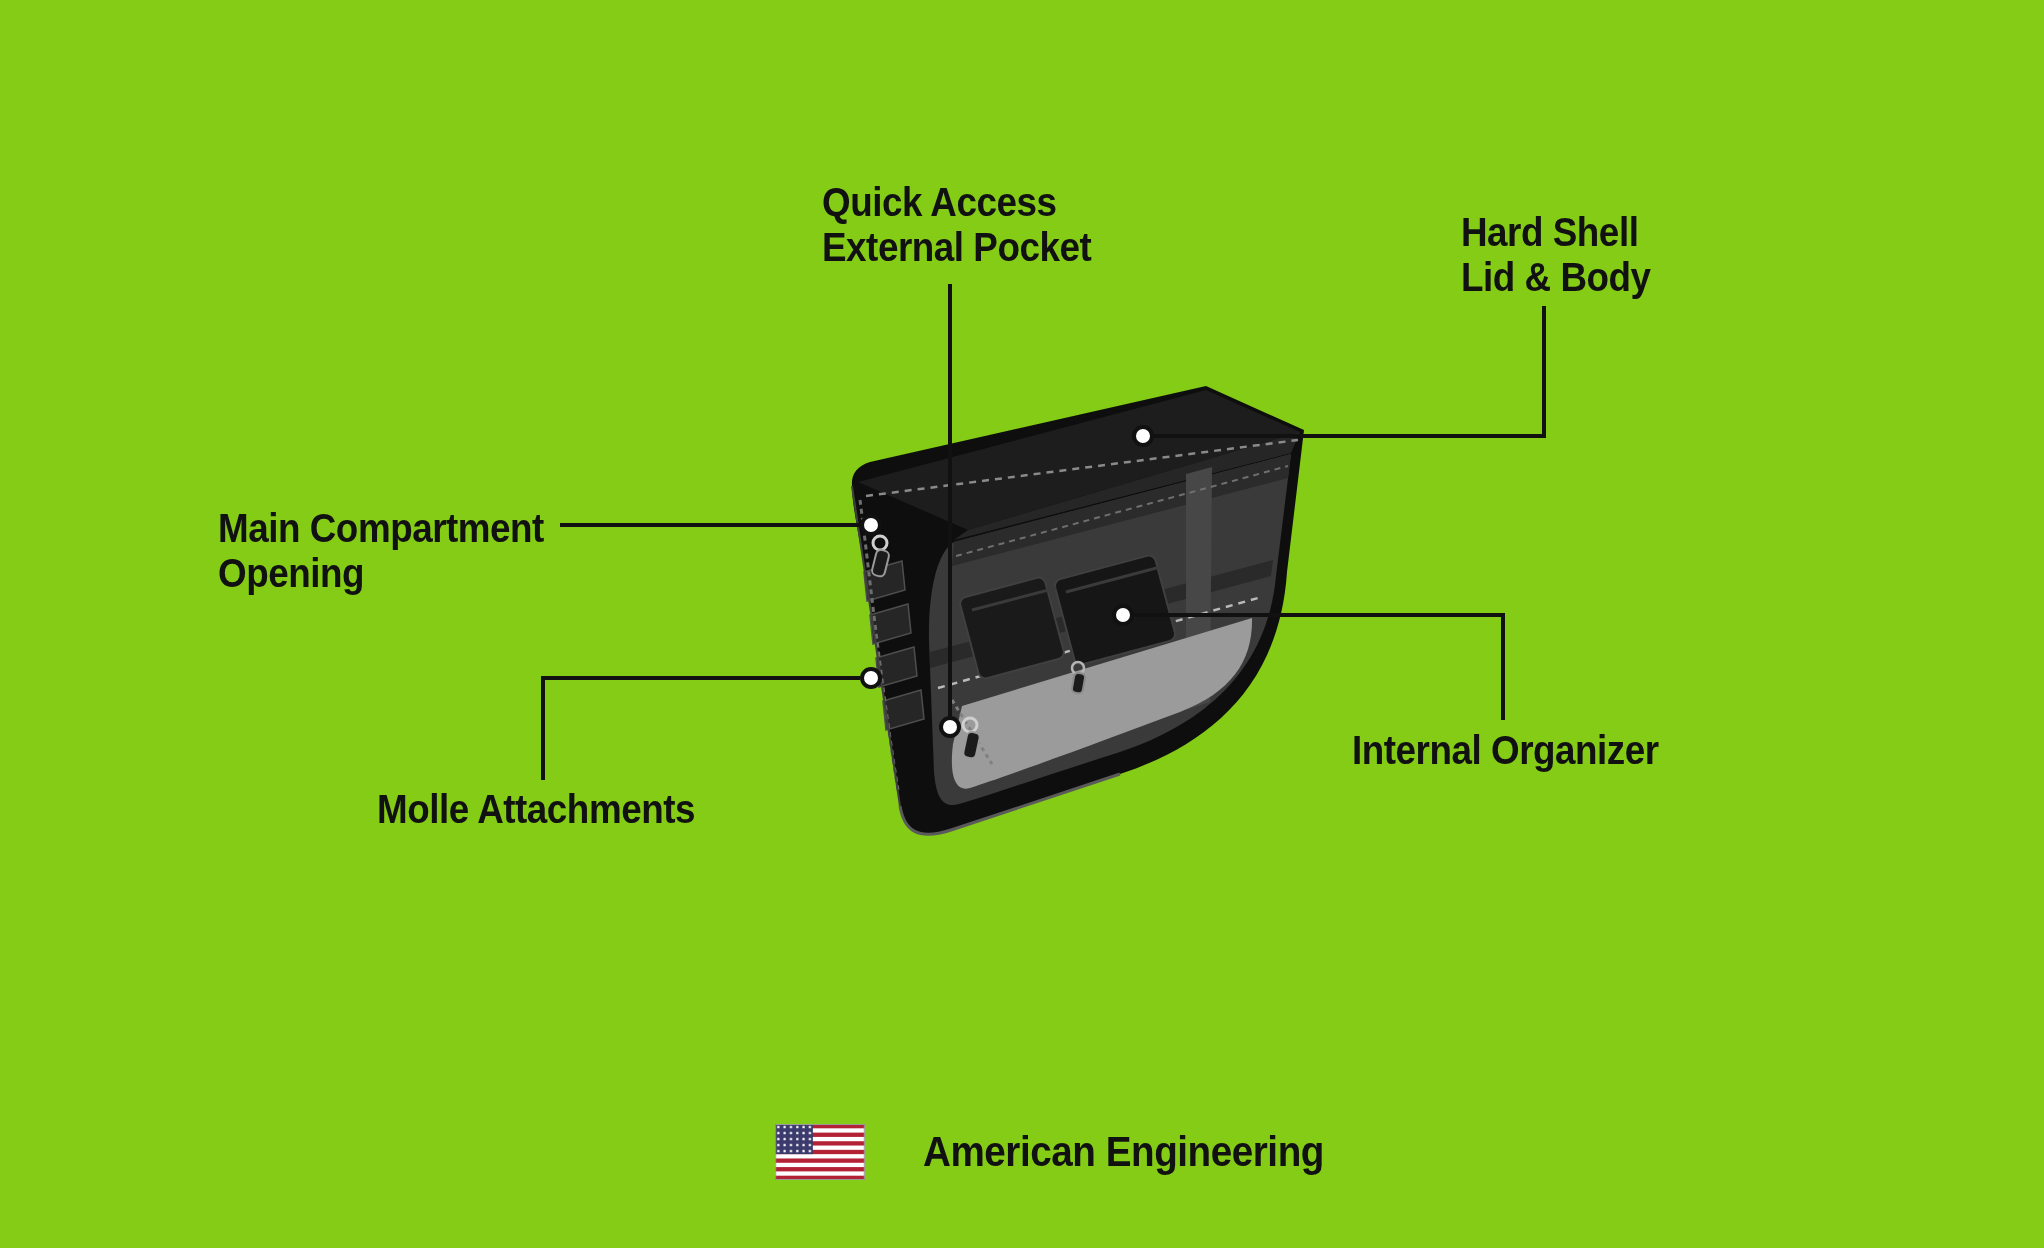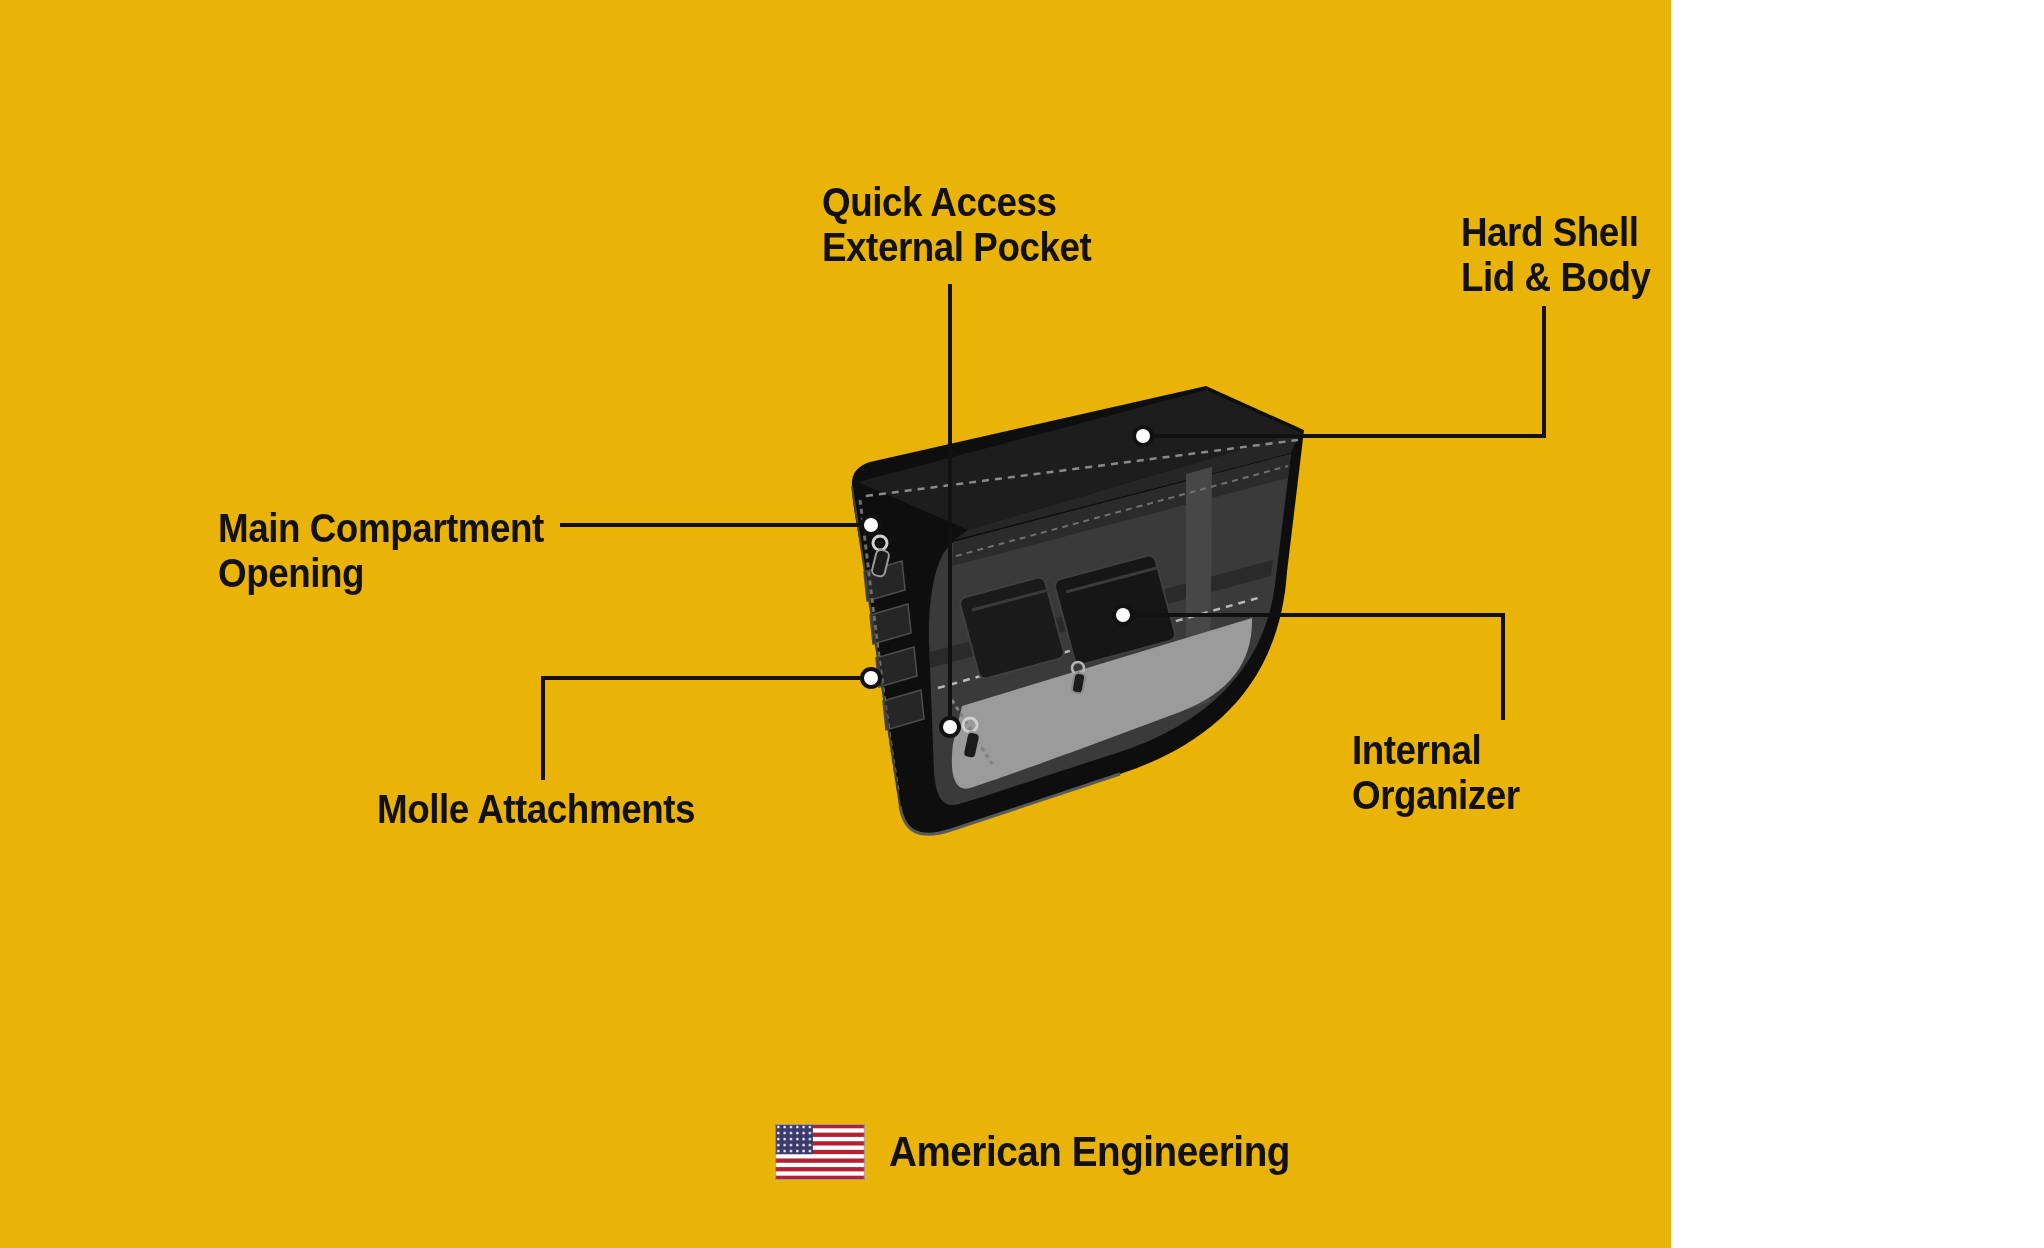--- a/index.html
+++ b/index.html
@@ -3,23 +3,23 @@
 <meta charset="utf-8">
 <style>
   html, body {
     margin: 0;
     padding: 0;
     background: #ffffff;
     font-family: "Liberation Sans", sans-serif;
   }
   .canvas {
     position: relative;
-    width: 1671px;
+    width: 2044px;
     height: 1248px;
-    background: #eab308;
+    background: #84cc16;
     overflow: hidden;
   }
   .diagram-svg {
     position: absolute;
     left: 0;
     top: 0;
     width: 2044px;
     height: 1248px;
   }
   .label {
@@ -32,21 +32,21 @@
     white-space: pre-line;
     transform: scaleX(0.92);
     transform-origin: left top;
   }
   .footer {
     position: absolute;
     left: 775px;
     top: 1124px;
     display: flex;
     align-items: center;
-    gap: 24px;
+    gap: 58px;
   }
   .footer-text {
     color: #111111;
     font-weight: bold;
     font-size: 42px;
     letter-spacing: -0.5px;
     transform: scaleX(0.92);
     transform-origin: left center;
     white-space: nowrap;
   }

